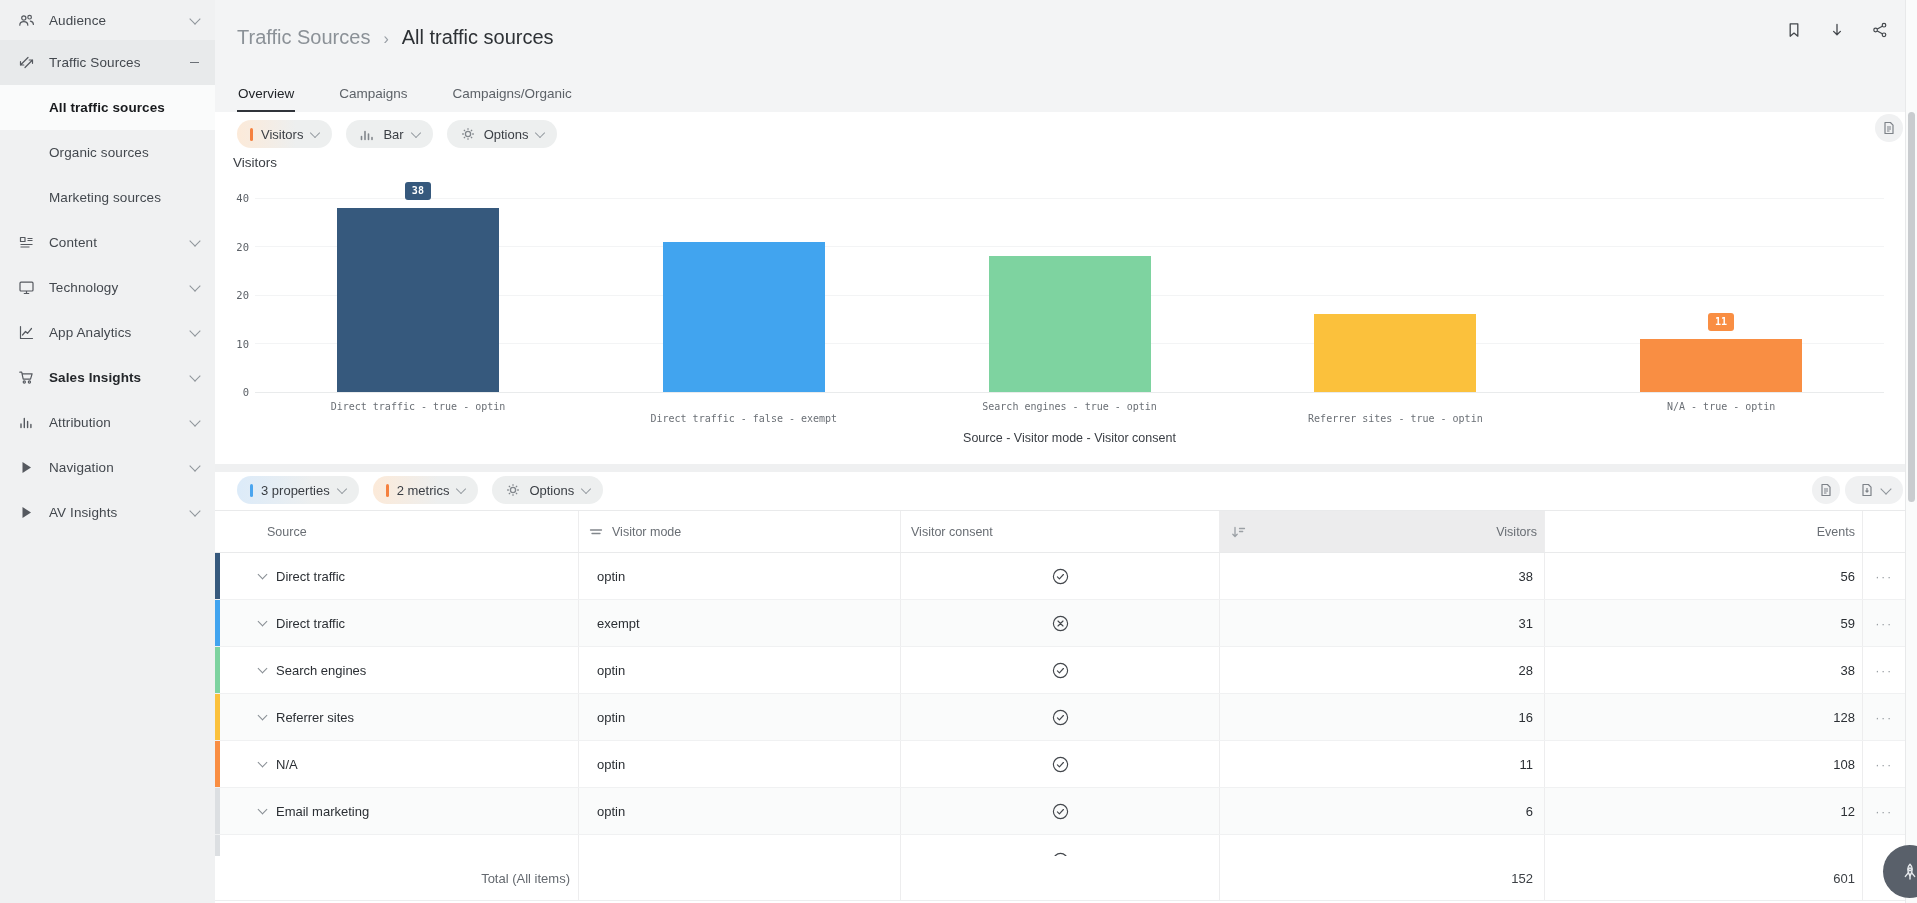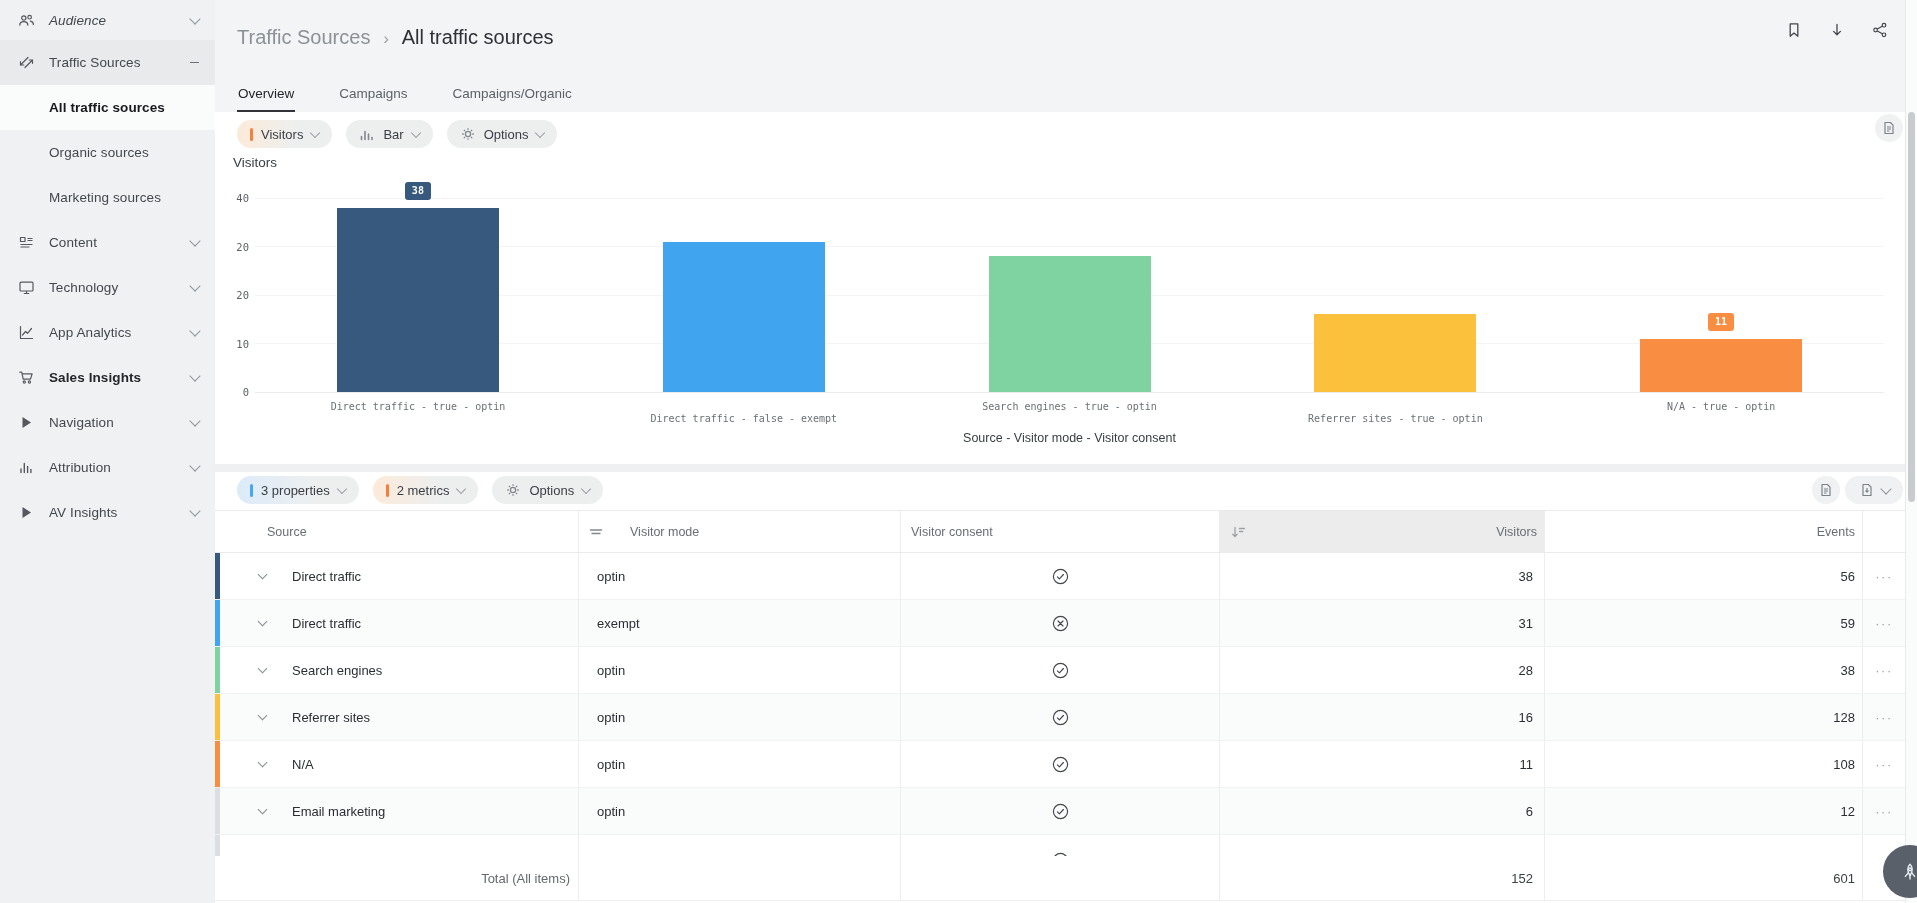--- a/index.html
+++ b/index.html
@@ -2,21 +2,21 @@
 <html><head>
 <meta charset="utf-8">
 <style>
   html,body{margin:0;padding:0;background:#e6e7e8;}
   .app{position:relative;width:1917px;height:903px;background:#fff;overflow:hidden;
        font-family:"Liberation Sans",sans-serif;-webkit-font-smoothing:antialiased;}
   
   .sidebar{position:absolute;left:0;top:0;width:215px;height:903px;background:#f0f1f2;}
   .sb-item{position:relative;display:flex;align-items:center;height:45px;padding:0 16px 0 18px;
            font-size:13.5px;color:#43484e;cursor:pointer;box-sizing:border-box;}
-  .sb-item:first-child{height:40px;font-style:italic;}
+  .sb-item:first-child{height:40px;}
   .sb-item .sb-icon{width:17px;height:17px;margin-right:14px;flex:none;display:flex;align-items:center;}
   .sb-item .sb-label{flex:1;letter-spacing:.1px;}
   .sb-item.sub{padding-left:49px;}
   .sb-item.active-section{background:#e8eaeb;}
   .sb-item.active-sub{background:#fafbfb;font-weight:bold;color:#17191c;}
   .sb-item.emph{color:#24272b;font-weight:bold;}
   .chev{width:7px;height:7px;border-right:1.4px solid #8f959b;border-bottom:1.4px solid #8f959b;
         transform:rotate(45deg);flex:none;margin-top:-3px;}
   .minus{width:9px;height:1.6px;background:#6b7076;flex:none;}
   
@@ -63,29 +63,29 @@
   .axis-title{position:absolute;left:40px;width:1629px;top:319px;text-align:center;font-size:12.5px;color:#393d43;}
   
   .thead{position:absolute;left:0;top:38px;width:1690px;height:43px;display:flex;box-sizing:border-box;
          border-top:1px solid #e9eaeb;border-bottom:1px solid #e9eaeb;font-size:12.5px;color:#696e74;}
   .tbody{position:absolute;left:0;top:81px;width:1690px;}
   .hc,.tc{box-sizing:border-box;display:flex;align-items:center;height:100%;}
   .col1{width:363px;}.col2{width:322px;border-left:1px solid #ededee;}.col3{width:319px;border-left:1px solid #ededee;}
   .col4{width:325px;border-left:1px solid #ededee;}.col5{width:318px;border-left:1px solid #ededee;}
   .col6{width:43px;border-left:1px solid #ededee;}
   .hc.col1{padding-left:52px;}
-  .hc.col2{padding-left:10px;gap:27px;}
+  .hc.col2{padding-left:10px;gap:9px;}
   .hc.col3{padding-left:10px;}
   .hc.col4{background:#ececed;padding:0 7px 0 10px;justify-content:space-between;}
   .hc.col5{justify-content:flex-end;padding-right:7px;}
   .trow{position:relative;display:flex;height:46px;border-bottom:1px solid #f0f1f2;font-size:13px;
         color:#2b2f34;cursor:pointer;}
   .trow.alt{background:#fafbfb;}
   .strip{position:absolute;left:0;top:0;bottom:0;width:5px;}
-  .tc.col1{padding-left:44px;gap:26px;}
+  .tc.col1{padding-left:44px;gap:10px;}
   .tc.col2{padding-left:18px;}
   .tc.col3{justify-content:center;}
   .tc.col4{justify-content:flex-end;padding-right:11px;}
   .tc.col5{justify-content:flex-end;padding-right:7px;}
   .tc.col6{justify-content:center;}
   .row-chev{width:6px;height:6px;border-right:1.3px solid #878d93;border-bottom:1.3px solid #878d93;
             transform:rotate(45deg);margin-top:-3px;flex:none;}
   .dots{color:#9ba0a5;font-size:13px;letter-spacing:1.5px;cursor:pointer;}
   .partial{position:relative;display:flex;height:21px;overflow:hidden;}
   .total-row{position:relative;display:flex;height:44px;border-bottom:1px solid #eceeef;font-size:13px;color:#3c4045;}
@@ -170,34 +170,34 @@
             <path d="M1.8 3.2h1.9l1.5 7h7.3l1.6-5.4H4.4"></path>
             <circle cx="6.3" cy="13" r="1.1"></circle>
             <circle cx="11.4" cy="13" r="1.1"></circle>
           </svg>
         </div>
         <div class="sb-label">Sales Insights</div>
         <div class="chev"></div>
       </div>
       <div class="sb-item section">
         <div class="sb-icon">
+          <svg width="17" height="17" viewBox="0 0 17 17" fill="none" stroke="#55595f" stroke-width="1.4" stroke-linecap="round">
+            <path d="M3 13.5V10M6.3 13.5V4.5M9.6 13.5V7.5M12.9 13.5v-3"></path>
+          </svg>
+        </div>
+        <div class="sb-label">Attribution</div>
+        <div class="chev"></div>
+      </div>
+      <div class="sb-item section">
+        <div class="sb-icon">
           <svg width="17" height="17" viewBox="0 0 17 17">
             <path d="M4.5 3L13 8.5 4.5 14z" fill="#55595f"></path>
           </svg>
         </div>
         <div class="sb-label">Navigation</div>
-        <div class="chev"></div>
-      </div>
-      <div class="sb-item section">
-        <div class="sb-icon">
-          <svg width="17" height="17" viewBox="0 0 17 17" fill="none" stroke="#55595f" stroke-width="1.4" stroke-linecap="round">
-            <path d="M3 13.5V10M6.3 13.5V4.5M9.6 13.5V7.5M12.9 13.5v-3"></path>
-          </svg>
-        </div>
-        <div class="sb-label">Attribution</div>
         <div class="chev"></div>
       </div>
       <div class="sb-item section">
         <div class="sb-icon">
           <svg width="17" height="17" viewBox="0 0 17 17">
             <path d="M4.5 3L13 8.5 4.5 14z" fill="#55595f"></path>
           </svg>
         </div>
         <div class="sb-label">AV Insights</div>
         <div class="chev"></div>

